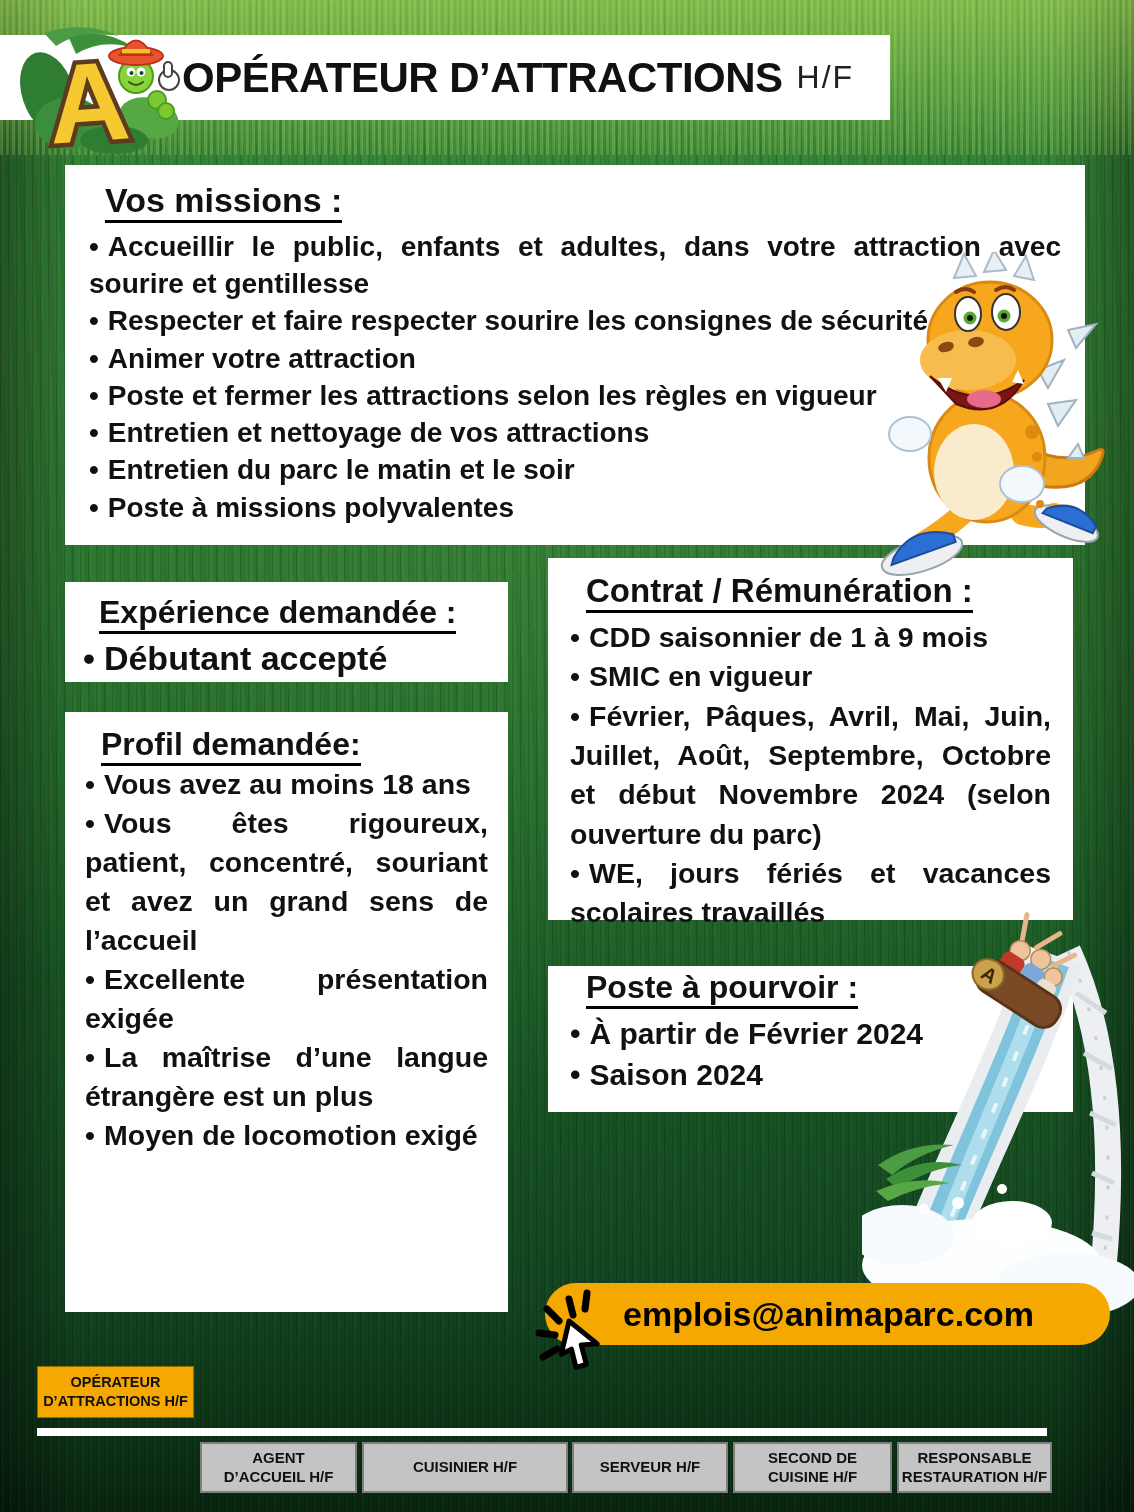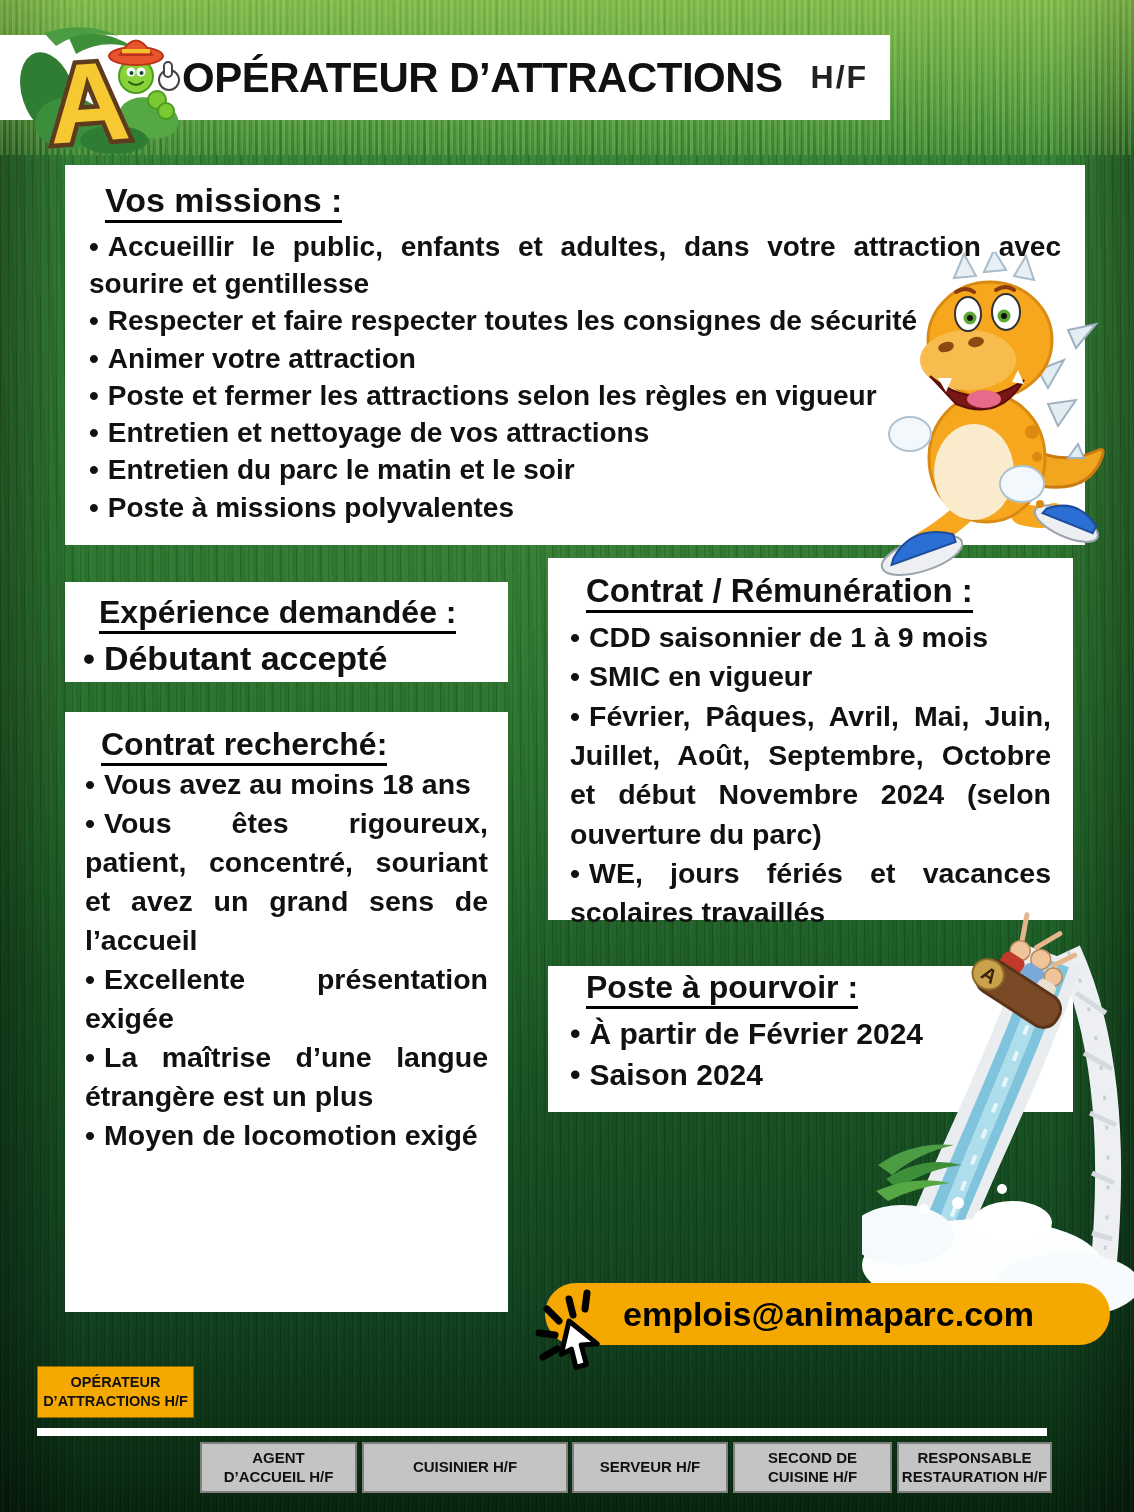--- a/index.html
+++ b/index.html
@@ -18,21 +18,21 @@
   }
   .grass{position:absolute;top:0;left:0;right:0;height:155px;pointer-events:none;
     background:
       repeating-linear-gradient(90deg, rgba(190,235,120,.22) 0 3px, transparent 3px 6px),
       linear-gradient(180deg, rgba(150,205,80,.55), rgba(110,180,70,.35) 55%, rgba(60,130,50,0));
   }
   
   .header-bar{position:absolute;left:0;top:35px;width:890px;height:85px;background:#fff;display:flex;align-items:center;}
   .title-wrap{position:absolute;left:182px;top:0;height:85px;display:flex;align-items:center;white-space:nowrap;text-align:center;}
   .main-title{font-size:42px;font-weight:800;letter-spacing:-.5px;}
-  .title-hf{font-size:32px;font-weight:700;letter-spacing:2px;margin-left:28px;color:#222;}
+  .title-hf{font-size:32px;font-weight:400;letter-spacing:2px;margin-left:14px;color:#222;}
   .logo{position:absolute;left:14px;top:18px;width:180px;height:150px;z-index:9;}
   
   .box{position:absolute;background:#fff;box-sizing:border-box;}
   .box h2{margin:2px 0 8px 16px;font-weight:800;}
   .box h2 .u{border-bottom:3px solid #000;padding-bottom:1px;}
   .box ul{margin:0;padding:0;list-style:none;font-weight:bold;}
   .box li{margin:0;}
   .dot{margin-right:9px;}
   .missions{left:65px;top:165px;width:1020px;height:380px;padding:14px 24px;}
   .missions h2{font-size:34px;}
@@ -107,21 +107,21 @@
       <circle cx="155" cy="62" r="10" fill="#fff" stroke="#444" stroke-width="2"></circle>
       <rect x="150" y="44" width="8" height="15" rx="4" fill="#fff" stroke="#444" stroke-width="2"></rect>
     </g>
   </svg>
 
   <section class="box missions">
     <h2><span class="u">Vos missions :</span></h2>
     <ul>
 
     <li><span class="dot">•</span><span>Accueillir le public, enfants et adultes, dans votre attraction avec sourire et gentillesse</span></li>
-        <li><span class="dot">•</span><span>Respecter et faire respecter toutes les consignes de sécurité</span></li>
+        <li><span class="dot">•</span><span>Respecter et faire respecter sourire les consignes de sécurité</span></li>
         <li><span class="dot">•</span><span>Animer votre attraction</span></li>
         <li><span class="dot">•</span><span>Poste et fermer les attractions selon les règles en vigueur</span></li>
         <li><span class="dot">•</span><span>Entretien et nettoyage de vos attractions</span></li>
         <li><span class="dot">•</span><span>Entretien du parc le matin et le soir</span></li>
         <li><span class="dot">•</span><span>Poste à missions polyvalentes</span></li>
       </ul>
   </section>
 
   <svg class="dragon" viewBox="0 0 238 325">
     <path d="M150 230 Q215 248 230 205 Q234 194 224 199 Q192 214 158 196 Z" fill="#F2A51F" stroke="#C97A10" stroke-width="3"></path>
@@ -181,21 +181,21 @@
     <ul>
 
     <li><span class="dot">•</span><span>CDD saisonnier de 1 à 9 mois</span></li>
         <li><span class="dot">•</span><span>SMIC en vigueur</span></li>
         <li><span class="dot">•</span><span>Février, Pâques, Avril, Mai, Juin, Juillet, Août, Septembre, Octobre et début Novembre 2024 (selon ouverture du parc)</span></li>
         <li><span class="dot">•</span><span>WE, jours fériés et vacances scolaires travaillés</span></li>
       </ul>
   </section>
 
   <section class="box profil">
-    <h2><span class="u">Contrat recherché:</span></h2>
+    <h2><span class="u">Profil demandée:</span></h2>
     <ul>
 
     <li><span class="dot">•</span><span>Vous avez au moins 18 ans</span></li>
         <li><span class="dot">•</span><span>Vous êtes rigoureux, patient, concentré, souriant et avez un grand sens de l’accueil</span></li>
         <li><span class="dot">•</span><span>Excellente présentation exigée</span></li>
         <li><span class="dot">•</span><span>La maîtrise d’une langue étrangère est un plus</span></li>
         <li><span class="dot">•</span><span>Moyen de locomotion exigé</span></li>
       </ul>
   </section>
 

